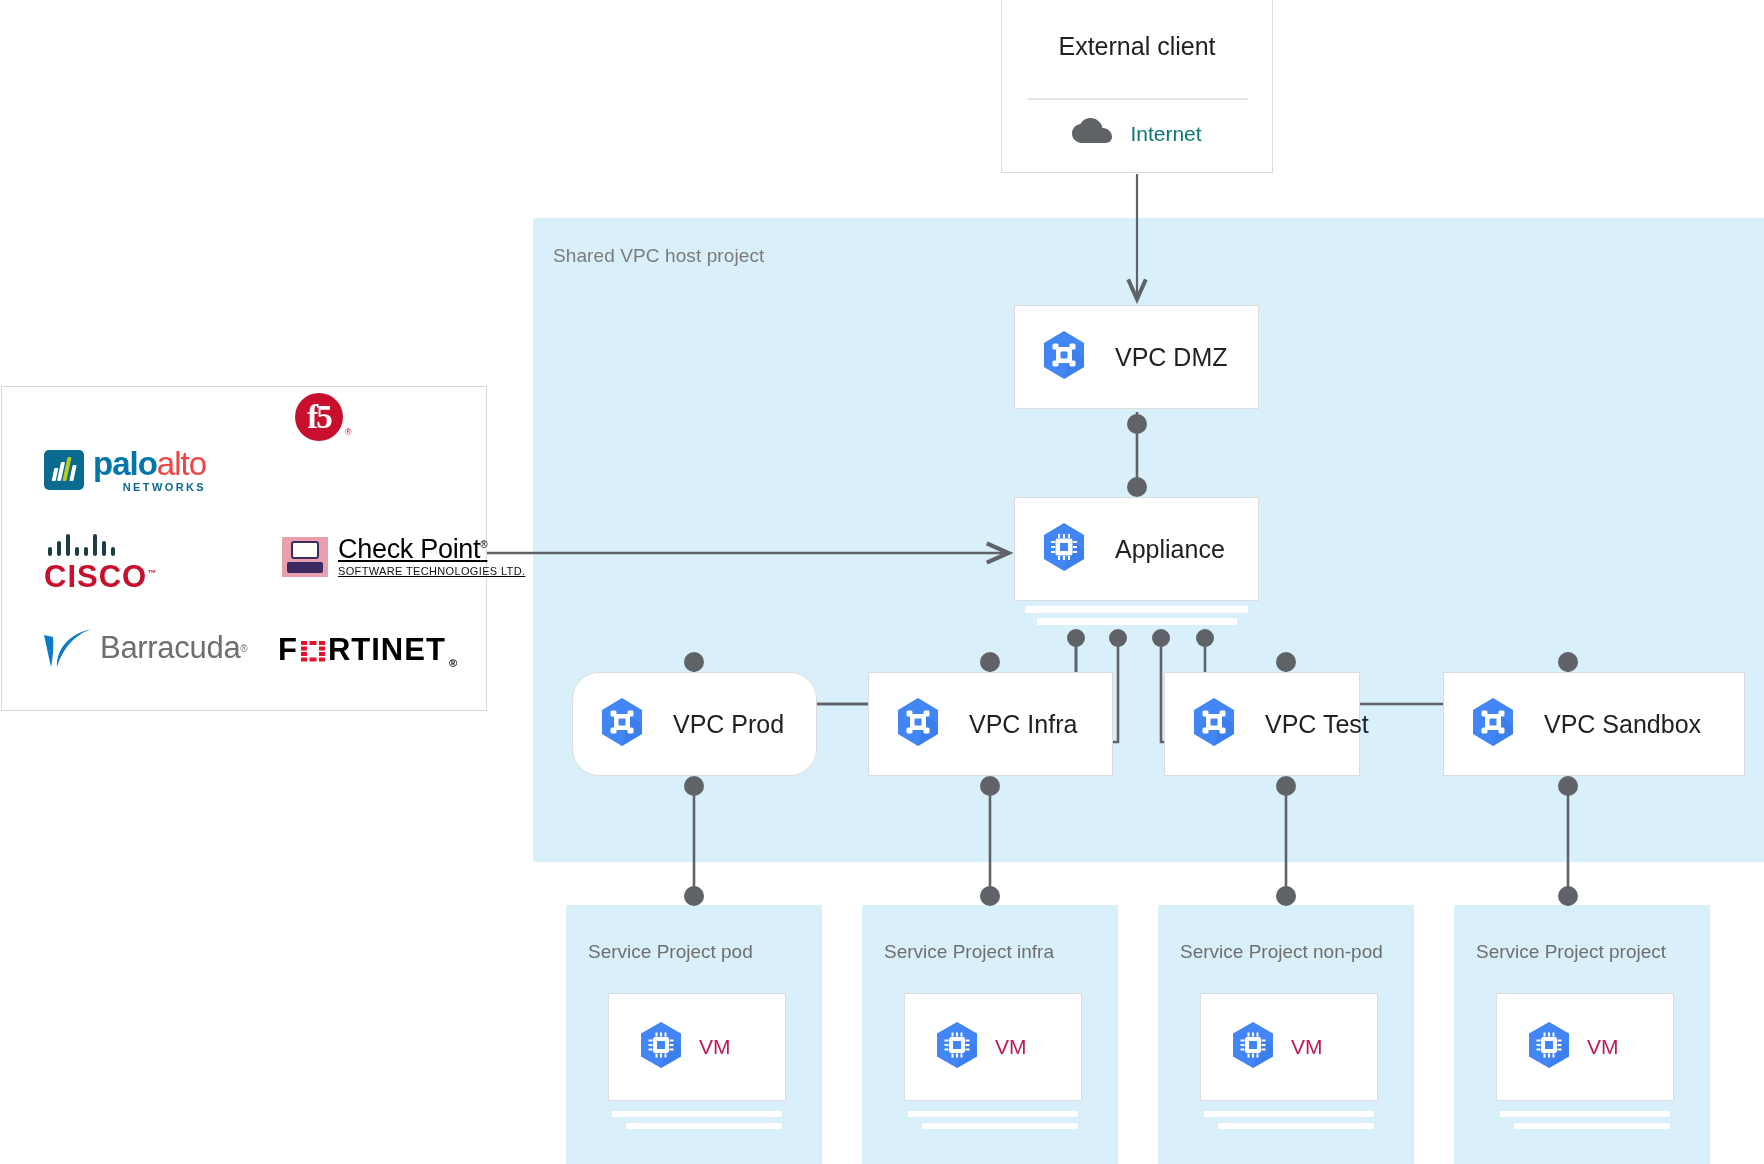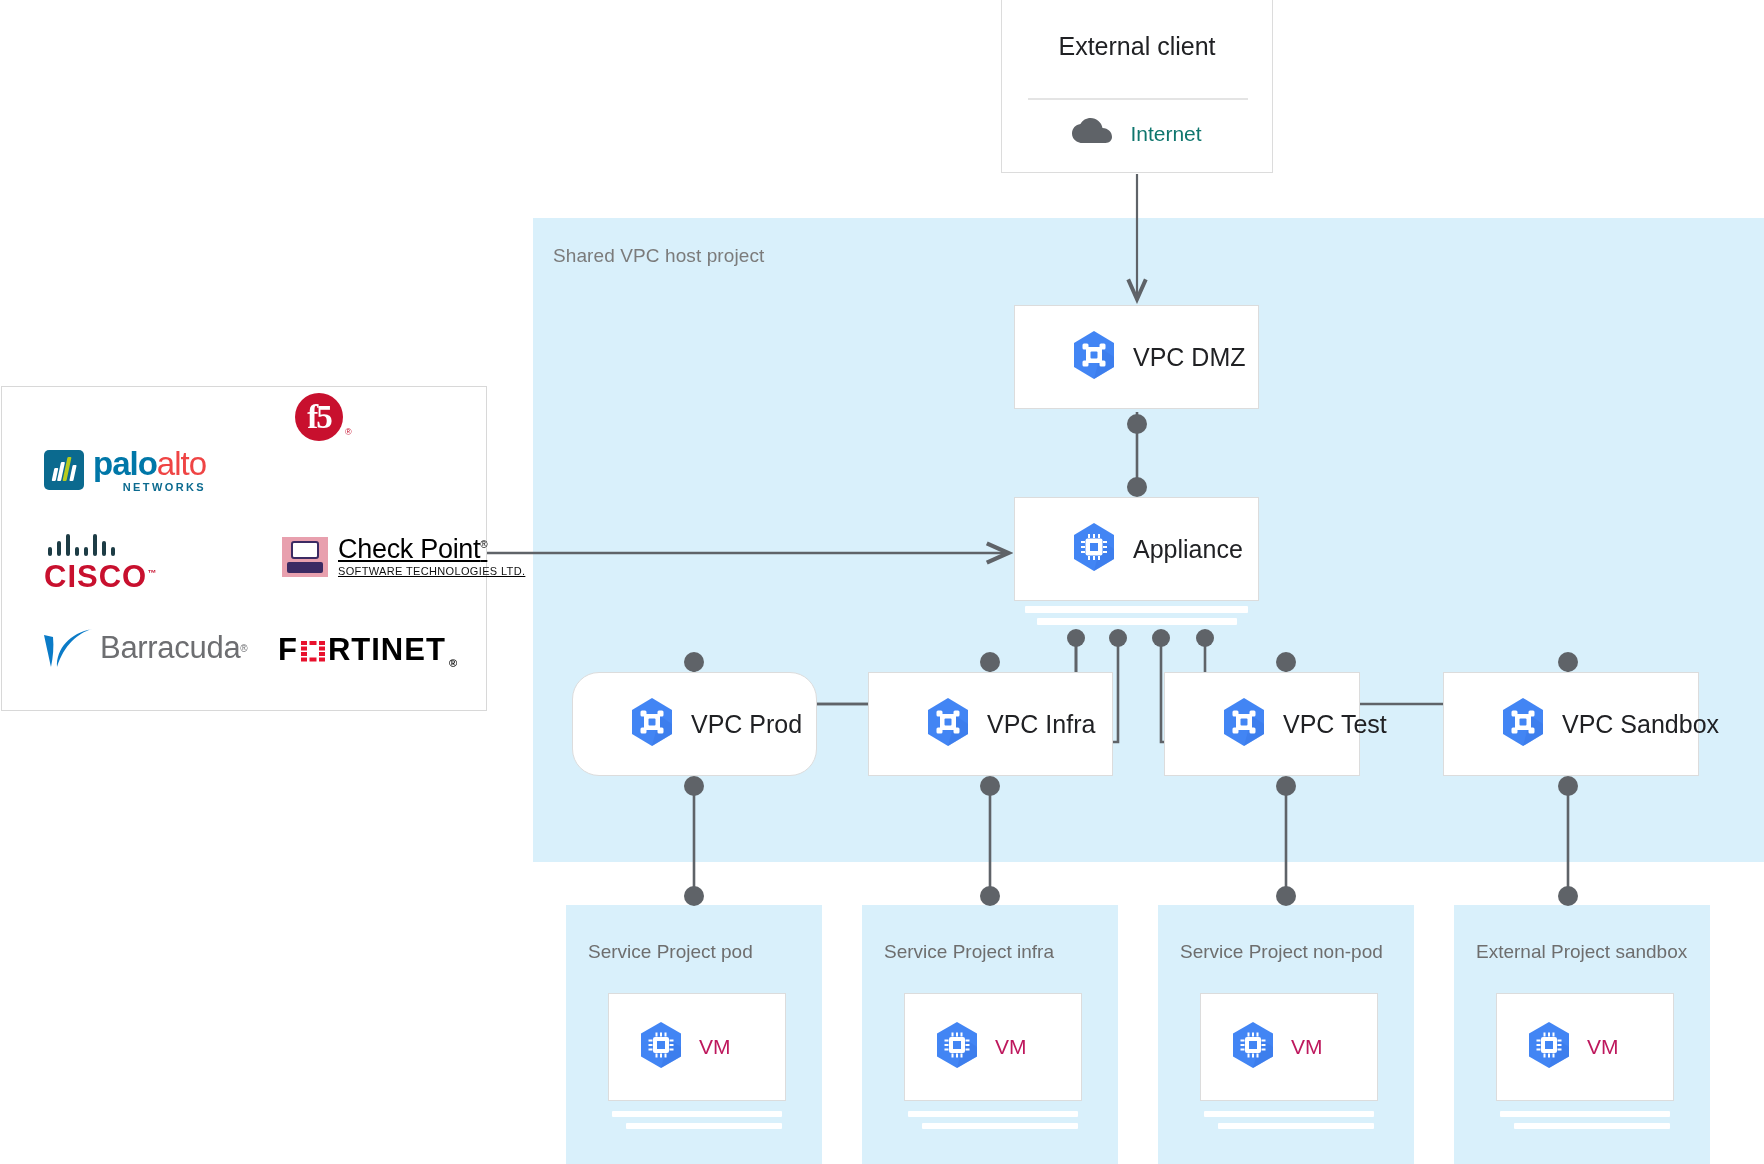--- a/index.html
+++ b/index.html
@@ -19,21 +19,21 @@
     left:553px;top:245px;
     font-size:19px;color:#7b7b7b;letter-spacing:.1px;white-space:nowrap;
   }
 
   
   .node-box{
     background:#ffffff;border:1px solid #dcdcdc;
     box-sizing:border-box;
     display:flex;align-items:center;
   }
-  .node-inner{display:flex;align-items:center;gap:12px;padding-left:52px;}
+  .node-inner{display:flex;align-items:center;gap:24px;padding-left:22px;}
   .node-label{font-size:25px;color:#202124;white-space:nowrap;}
 
   
   #external-client{
     left:1001px;top:-1px;width:272px;height:174px;
     background:#ffffff;border:1px solid #dcdcdc;box-sizing:border-box;
   }
   #external-client-title{
     position:absolute;left:0;top:32px;width:100%;text-align:center;
     font-size:25px;color:#202124;
@@ -53,21 +53,21 @@
 
   
   .stack-lines{position:absolute;}
   .stack-lines i{display:block;background:#ffffff;height:7px;border-radius:1px;margin-top:5px;}
 
   
   .vpc-box{height:104px;top:672px;}
   #vpc-prod-box{left:572px;width:245px;border-radius:27px;}
   #vpc-infra-box{left:868px;width:245px;}
   #vpc-test-box{left:1164px;width:196px;}
-  #vpc-sandbox-box{left:1443px;width:256px;}
+  #vpc-sandbox-box{left:1443px;width:302px;}
 
   
   .service-panel{
     top:905px;width:256px;height:262px;background:#d9f0fb;
   }
   #service-pod{left:566px;}
   #service-infra{left:862px;}
   #service-nonpod{left:1158px;}
   #service-sandbox{left:1454px;}
   .service-title{
@@ -248,21 +248,21 @@
       <span class="vm-label">VM</span>
     </div>
   </div>
   <div class="vm-stack">
       <i class="s1"></i>
       <i class="s2"></i>
     </div>
 </div>
 
 <div class="abs service-panel" id="service-sandbox">
-  <div class="service-title">External Project sandbox</div>
+  <div class="service-title">Service Project project</div>
   <div class="vm-box">
     <div class="vm-inner">
       <span>
         <svg width="52" height="52" viewBox="0 0 52 52">
           <polygon points="26,3 46,14.5 46,37.5 26,49 6,37.5 6,14.5" fill="#4285f4"></polygon>
           <polygon points="26,49 46,37.5 46,28 34,20" fill="#3b78e7" opacity="0.55"></polygon>
           <g fill="#ffffff">
             <rect x="18" y="18" width="16" height="16" rx="2"></rect>
             <rect x="22" y="22" width="8" height="8" fill="#4285f4"></rect>
             <rect x="20.5" y="13.5" width="2" height="4"></rect>

